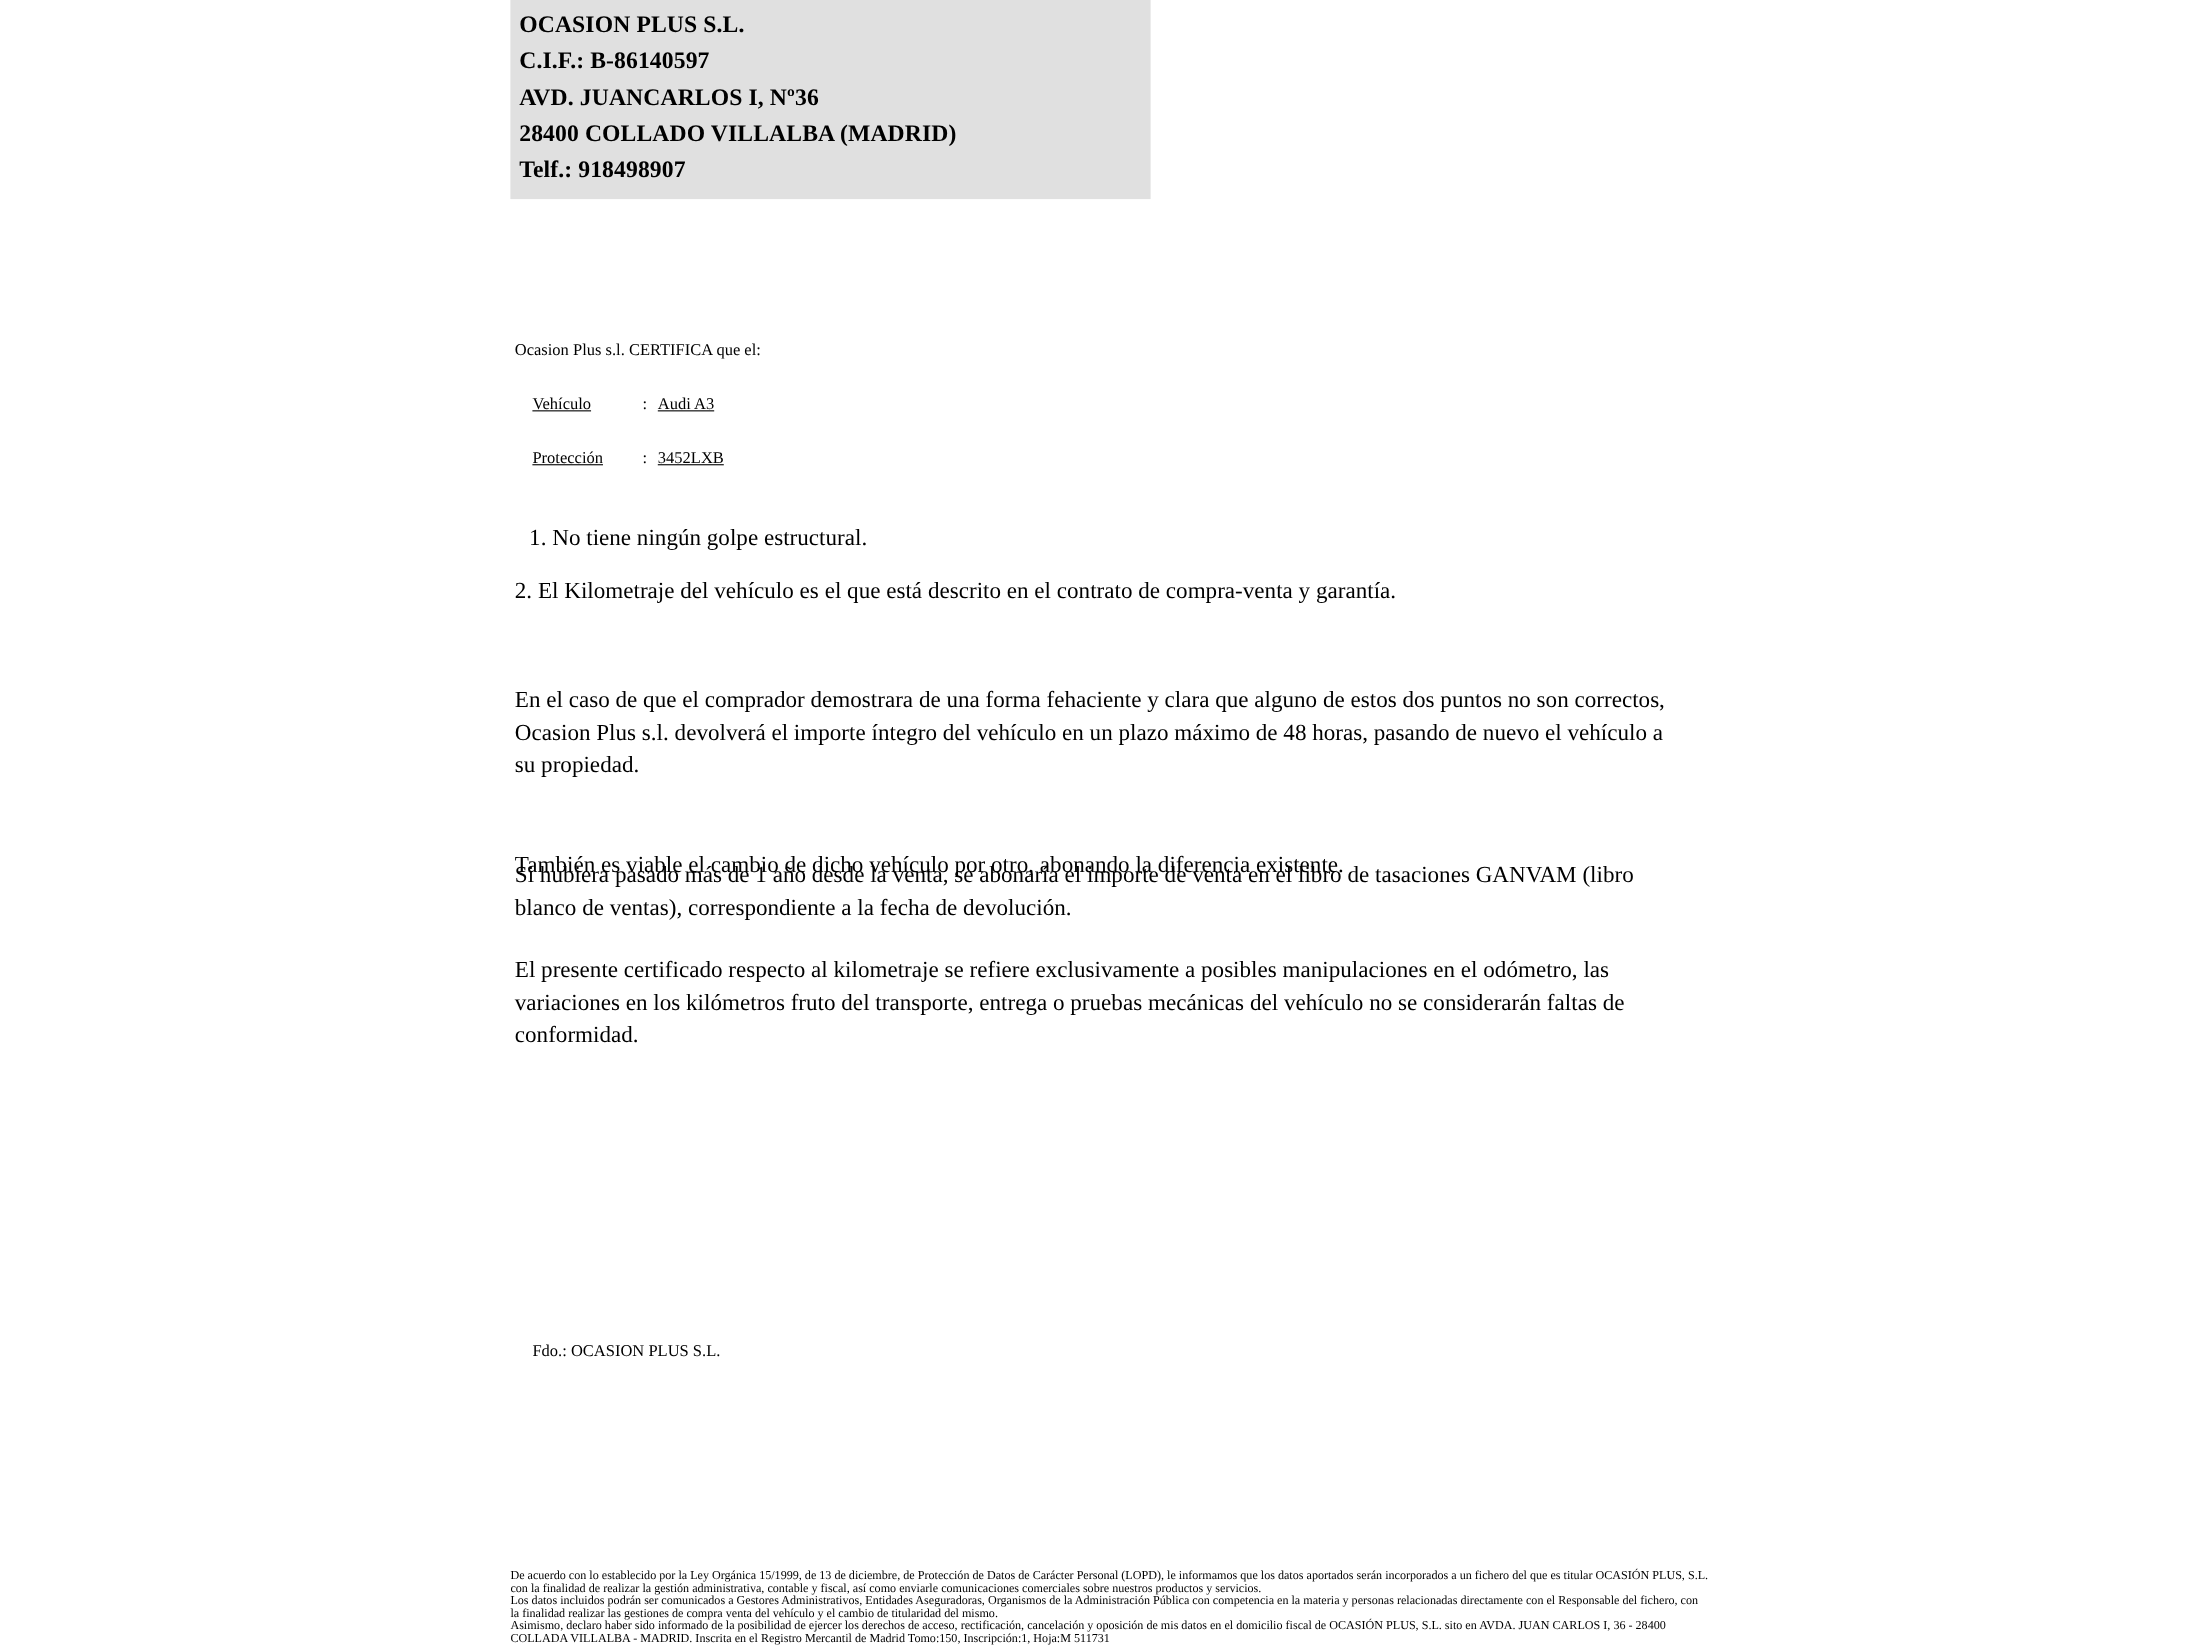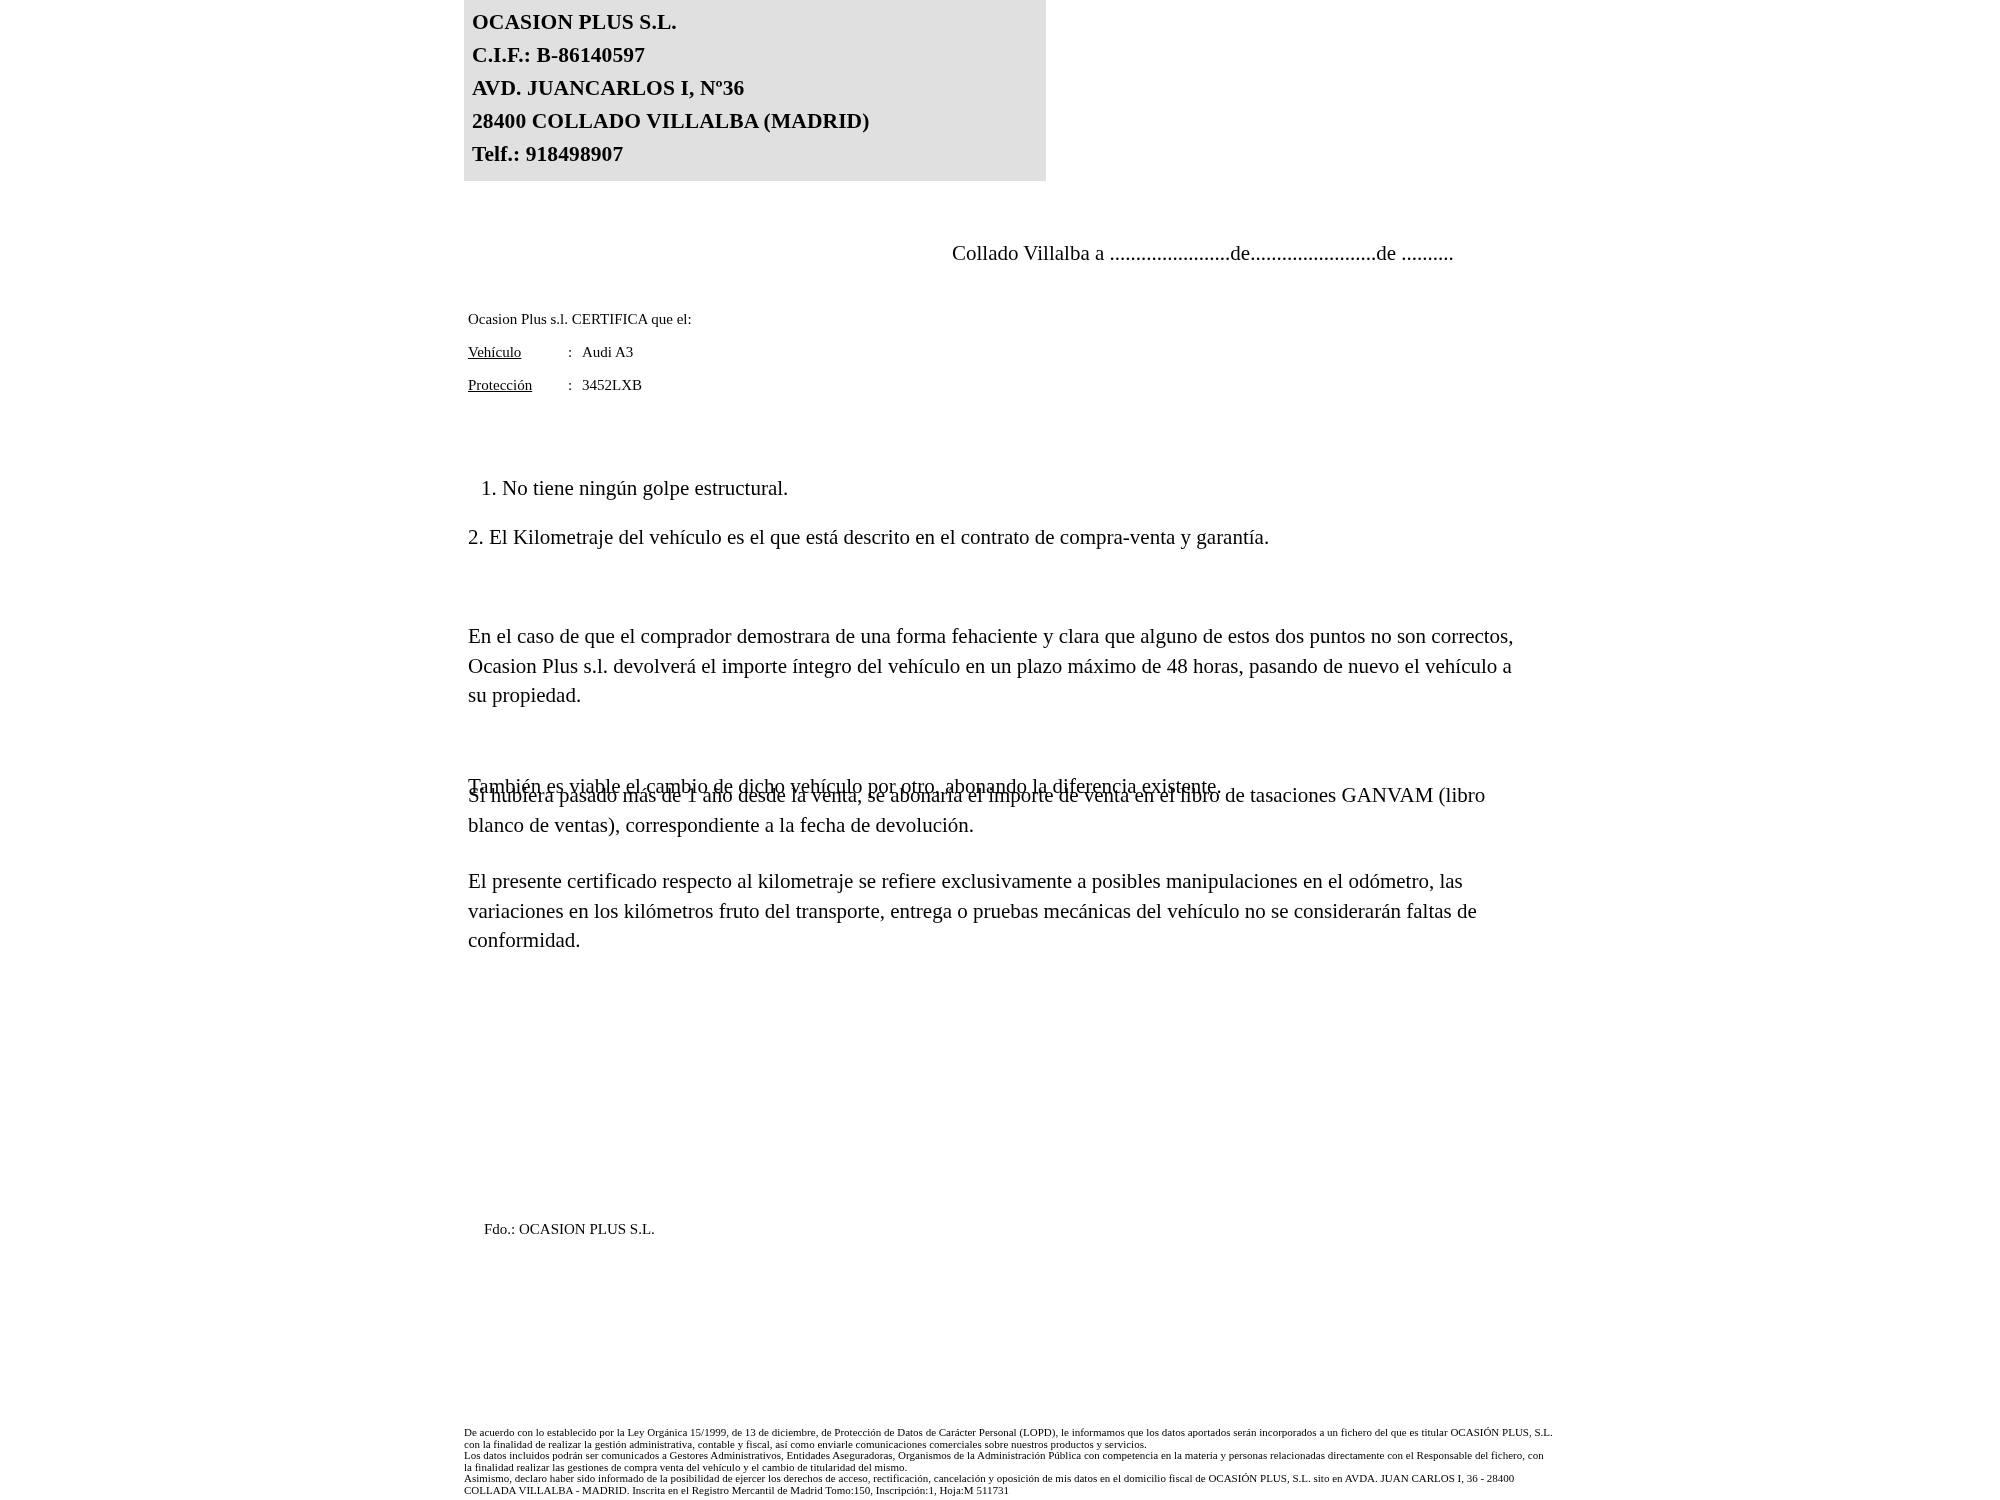--- a/index.html
+++ b/index.html
@@ -59,22 +59,23 @@
     top: 303px;
     width: 1060px;
     font-size: 15px;
     line-height: 33px;
   }
   .certifica {
     margin: 0;
     white-space: nowrap;
   }
   .field-row {
-    margin: 0;
+    margin: 16px;
     white-space: nowrap;
+    text-decoration: underline;
   }
   .field-label {
     display: inline-block;
     width: 100px;
     text-decoration: underline;
   }
   .field-sep {
     display: inline-block;
     width: 14px;
   }
@@ -133,21 +134,20 @@
 <div class="page">
 
   <div class="letterhead">
     <div class="line">OCASION PLUS S.L.</div>
     <div class="line">C.I.F.: B-86140597</div>
     <div class="line">AVD. JUANCARLOS I, Nº36</div>
     <div class="line">28400 COLLADO VILLALBA (MADRID)</div>
     <div class="line">Telf.: 918498907</div>
   </div>
 
-  <div class="date-line">Collado Villalba a .......................de........................de ..........</div>
 
   <div class="body-text">
     <p class="certifica">Ocasion Plus s.l. CERTIFICA que el:</p>
     <p class="field-row">
       <span class="field-label">Vehículo</span><span class="field-sep">:</span><span>Audi A3</span>
     </p>
     <p class="field-row">
       <span class="field-label">Protección</span><span class="field-sep">:</span><span>3452LXB</span>
     </p>
   </div>

